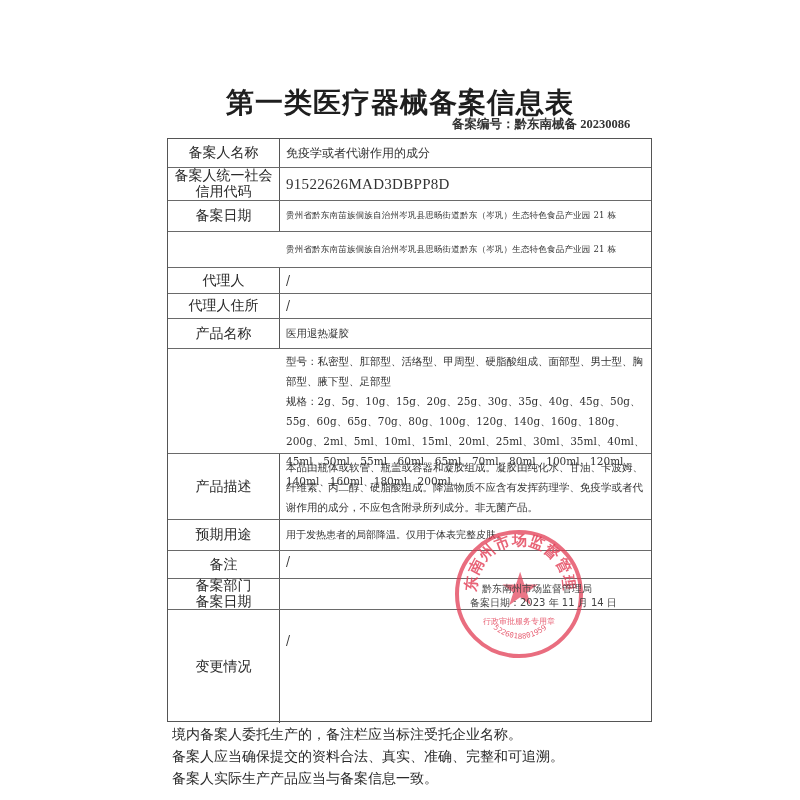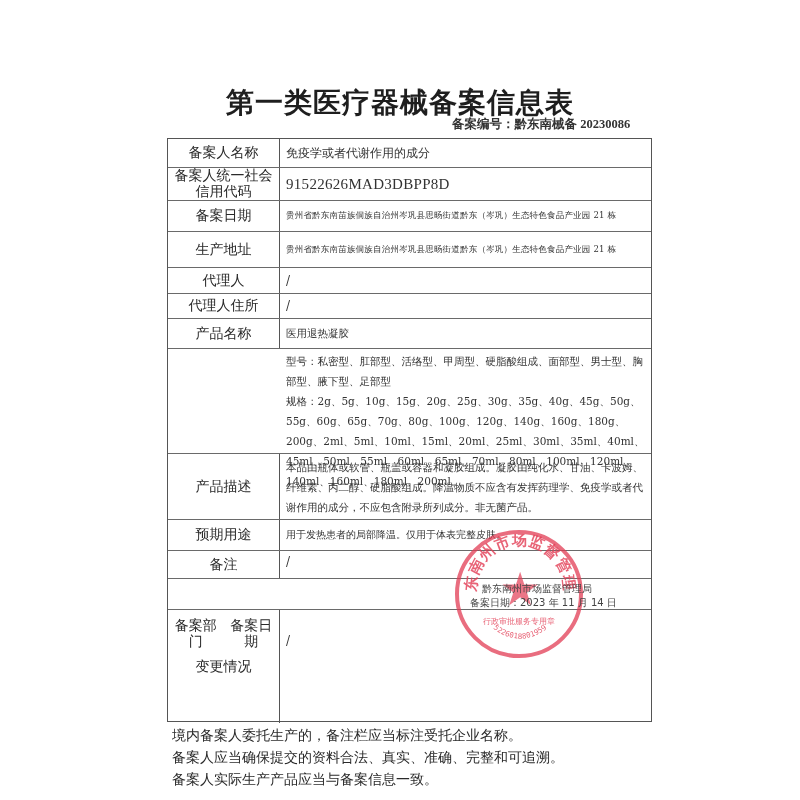--- a/index.html
+++ b/index.html
@@ -32,21 +32,21 @@
     position:absolute; left:118px; right:6px; top:0; height:100%;
     display:flex; align-items:center; font-size:12px; color:#333;
   }
   .value.small { font-size:8.5px; letter-spacing:0.2px; }
   .value.code { font-family:"Liberation Serif", serif; font-size:15px; letter-spacing:0.3px; }
   .value.block { align-items:flex-start; }
   .value .para { font-size:10.5px; line-height:20px; }
   .value.top { align-items:flex-start; padding-top:4px; }
   .notes {
     position:absolute; left:172px; top:724px; font-size:14px; line-height:22px;
-    font-family:Liberation Sans, sans-serif; color:#2a2a2a;
+    font-family:Liberation Serif, serif; color:#2a2a2a;
   }
   .stamp {
     position:absolute; left:455px; top:530px; width:128px; height:128px;
     border-radius:50%; border:4px solid rgba(226,60,84,0.75); box-sizing:border-box;
     pointer-events:none;
   }
   .stamp-star {
     position:absolute; left:38px; top:32px; width:46px; height:46px; color:rgba(226,60,84,0.7);
     font-size:46px; line-height:46px; text-align:center;
   }
@@ -76,21 +76,20 @@
     <div class="label" style="padding:0 4px;">备案人统一社会信用代码</div>
     <div class="value code">91522626MAD3DBPP8D</div>
   </div>
 
   <div class="row" style="top:62px;height:31px;">
     <div class="label">备案日期</div>
     <div class="value small">贵州省黔东南苗族侗族自治州岑巩县思旸街道黔东（岑巩）生态特色食品产业园 21 栋</div>
   </div>
 
   <div class="row" style="top:93px;height:36px;">
-    <div class="label">生产地址</div>
     <div class="value small">贵州省黔东南苗族侗族自治州岑巩县思旸街道黔东（岑巩）生态特色食品产业园 21 栋</div>
   </div>
 
   <div class="row" style="top:129px;height:26px;">
     <div class="label">代理人</div>
     <div class="value">/</div>
   </div>
 
   <div class="row" style="top:155px;height:25px;">
     <div class="label">代理人住所</div>
@@ -122,21 +121,21 @@
     <div class="label">预期用途</div>
     <div class="value" style="font-size:10px;">用于发热患者的局部降温。仅用于体表完整皮肤。</div>
   </div>
 
   <div class="row" style="top:412px;height:28px;">
     <div class="label">备注</div>
     <div class="value top">/</div>
   </div>
 
   <div class="row" style="top:440px;height:31px;">
-    <div class="label" style="flex-direction:row;margin-top:40px;">
+    <div class="label" style="flex-direction:column;">
       <span>备案部门</span>
       <span>备案日期</span>
     </div>
     <div class="value"></div>
   </div>
 
   <div class="row last" style="top:471px;height:113px;">
     <div class="label">变更情况</div>
     <div class="value top" style="padding-top:24px;">/</div>
   </div>

